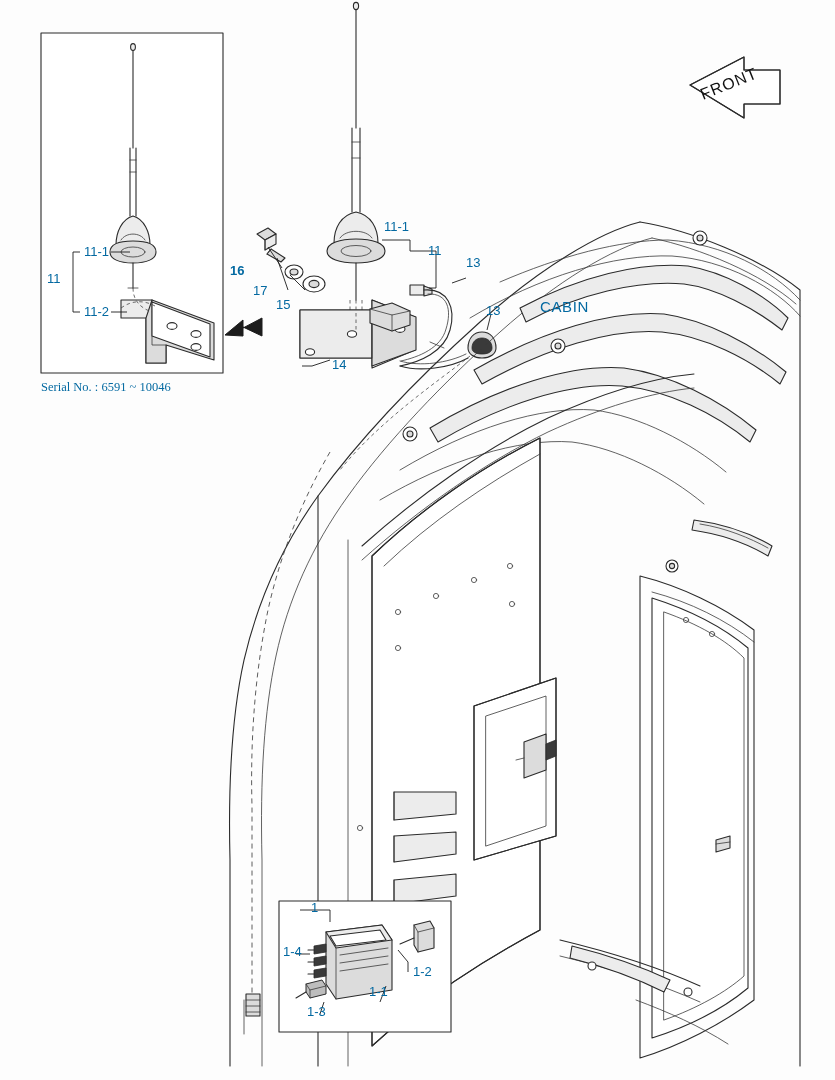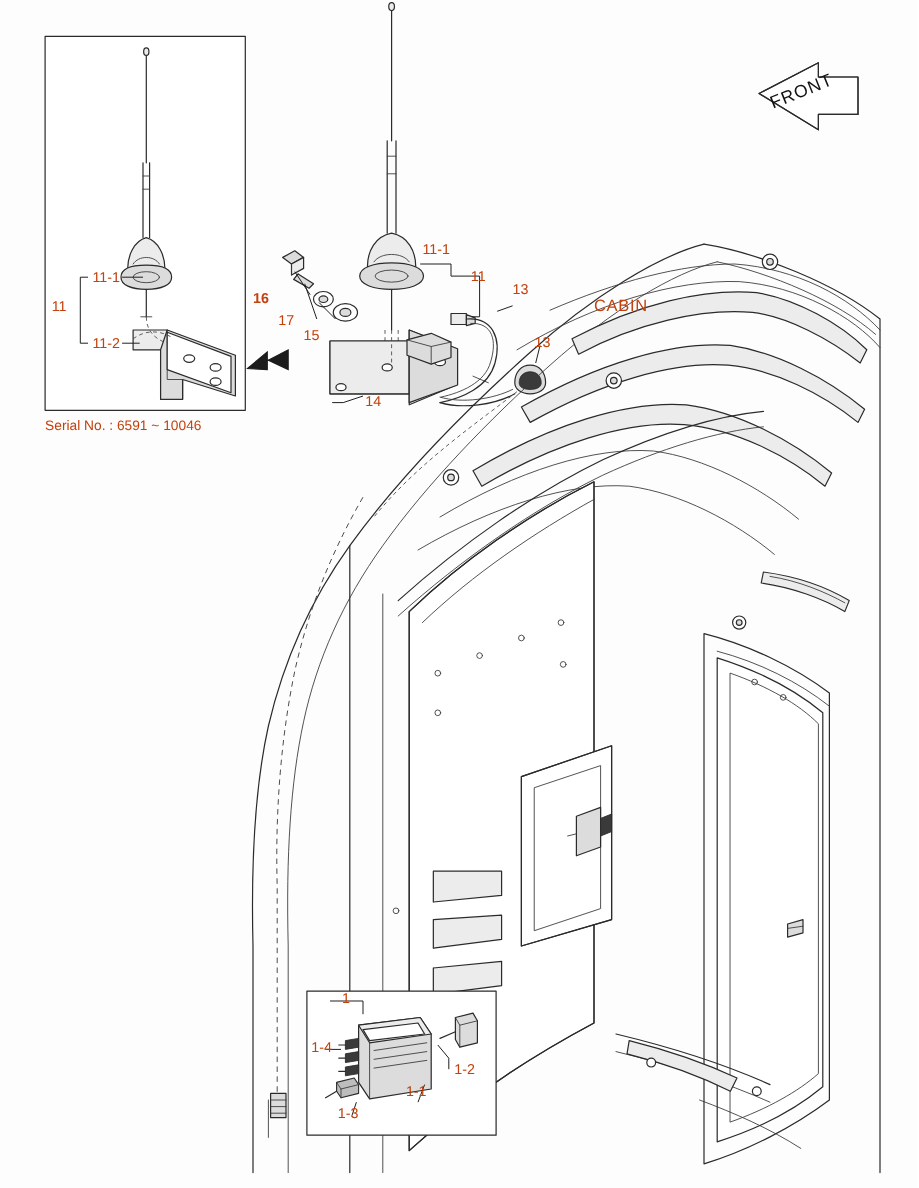--- a/index.html
+++ b/index.html
@@ -19,30 +19,31 @@
     position: absolute;
     left: 0;
     top: 0;
     width: 835px;
     height: 1080px;
   }
   .lbl {
     position: absolute;
     font-family: "Liberation Sans", sans-serif;
     font-size: 13px;
-    color: #c2410c;
+    color: #0369a1;
     white-space: nowrap;
     line-height: 1;
   }
   .lbl.serial {
     font-size: 12.5px;
   }
   .lbl.cabin {
     font-size: 15px;
     letter-spacing: 0.6px;
+    margin-top: 28px;
   }
   .front-arrow-text {
     position: absolute;
     font-family: "Liberation Sans", sans-serif;
     font-size: 16px;
     color: #111111;
     transform: rotate(-22deg);
     letter-spacing: 1px;
   }
 </style>
@@ -291,21 +292,21 @@
 
     <g>
       <path class="fillw" d="M690 85 L744 57 L744 70 L780 70 L780 104 L744 104 L744 118 Z"></path>
       <path class="ln" d="M690 85 L744 57 L744 70 L780 70 L780 104 L744 104 L744 118 Z"></path>
     </g>
   </svg>
 
   <div class="lbl" style="left:47px; top:272px;">11</div>
   <div class="lbl" style="left:84px; top:245px;">11-1</div>
   <div class="lbl" style="left:84px; top:305px;">11-2</div>
-  <div class="lbl serial" style="left:41px; top:381px;">Serial No. : 6591 ~ 10046</div>
+  <div class="lbl serial" style="left:41px; top:381px;font-family:Liberation Serif, serif;">Serial No. : 6591 ~ 10046</div>
 
   <div class="lbl" style="left:428px; top:244px;">11</div>
   <div class="lbl" style="left:384px; top:220px;">11-1</div>
   <div class="lbl" style="left:486px; top:304px;">13</div>
   <div class="lbl" style="left:466px; top:256px;">13</div>
   <div class="lbl" style="left:300px; top:358px;margin-left:32px;">14</div>
   <div class="lbl" style="left:276px; top:298px;">15</div>
   <div class="lbl" style="left:230px; top:264px;font-weight:bold;">16</div>
   <div class="lbl" style="left:253px; top:284px;">17</div>
 

